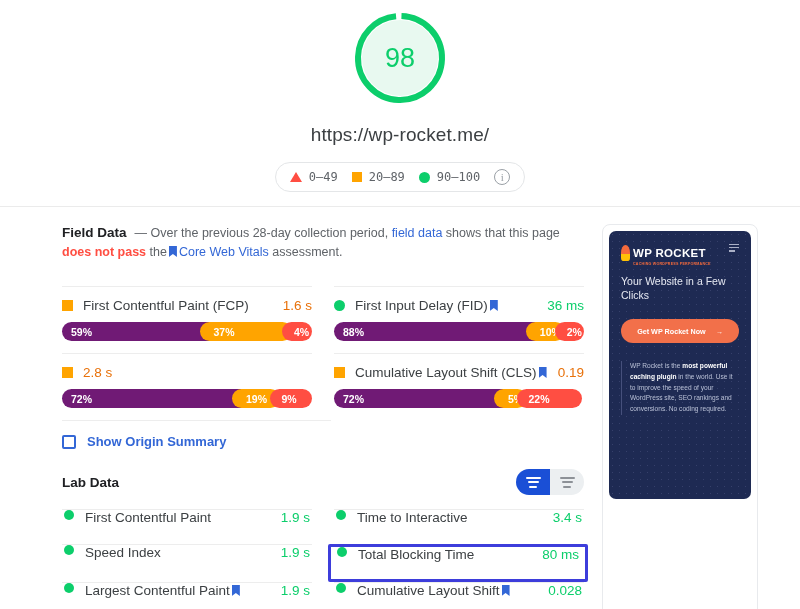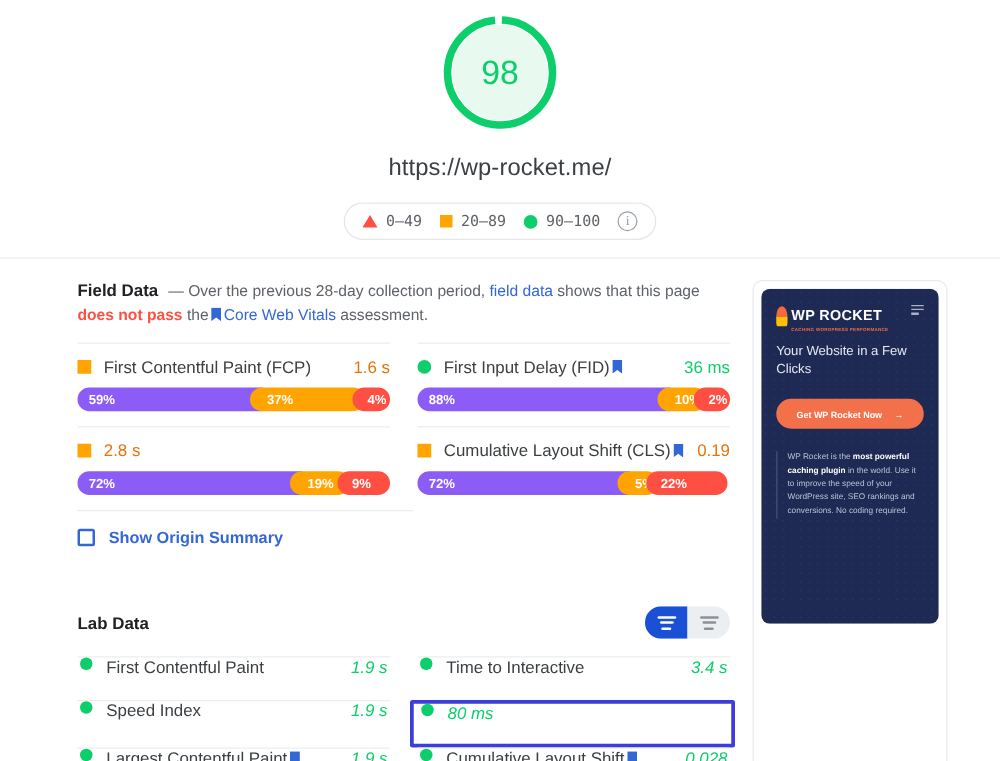--- a/index.html
+++ b/index.html
@@ -93,21 +93,21 @@
     padding: 16px 24px 0 24px;
   }
   .content-col { width: 560px; padding-left: 38px; }
   .ad-col { flex: 1; display: flex; justify-content: center; padding-top: 1px; }
 
   
   .fd-head {
     font-size: 12.5px;
     line-height: 19px;
     color: #5f6368;
-    margin-bottom: 12px;
+    margin-bottom: 24px;
   }
   .fd-head .title {
     font-weight: bold;
     font-size: 13.5px;
     color: #202124;
     margin-right: 8px;
   }
   .lnk { color: #3367d6; text-decoration: none; }
   .fail { color: #ff4e42; font-weight: bold; }
   .bm {
@@ -148,21 +148,21 @@
     color: #fff;
     font-weight: bold;
   }
   .seg {
     display: flex;
     align-items: center;
     padding-left: 9px;
     overflow: hidden;
     white-space: nowrap;
   }
-  .seg.g { background: #8b5cf6; border-radius: 10px 0 0 10px; }
+  .seg.g { background: #701a75; border-radius: 10px 0 0 10px; }
   .seg.o { background: #ffa400; border-radius: 10px; margin-left: -10px; padding-left: 14px; }
   .seg.r { background: #ff4e42; border-radius: 10px; margin-left: -10px; padding-left: 12px; }
 
   .origin-row {
     border-top: 1px solid #ededed;
     margin-top: 0;
     padding-top: 13px;
     display: flex;
     align-items: center;
     gap: 11px;
@@ -174,21 +174,21 @@
     border: 2px solid #3367d6;
     border-radius: 2px;
   }
   .origin-label { color: #3367d6; font-size: 13px; font-weight: bold; }
 
   
   .lab-head {
     display: flex;
     align-items: center;
     justify-content: space-between;
-    margin-top: 48px;
+    margin-top: 20px;
     margin-bottom: 14px;
   }
   .lab-title { font-size: 13.5px; font-weight: bold; color: #202124; }
 
   .toggle {
     display: flex;
     border-radius: 14px;
     overflow: hidden;
     height: 26px;
     width: 68px;
@@ -222,21 +222,21 @@
     height: 38px;
     padding: 0 6px;
     margin-left: -6px;
     margin-right: -4px;
   }
   .lab-dot {
     width: 10px; height: 10px; border-radius: 50%;
     background: #0cce6b; margin-right: 11px; flex: none;
   }
   .lab-name { flex: 1; }
-  .lab-val { color: #0cce6b; font-style: italic; }
+  .lab-val { color: #0cce6b; }
 
   
   .ad-card {
     width: 156px;
     background: #fff;
     border: 1px solid #e8eaed;
     border-radius: 8px;
     padding: 6px 6px 14px 6px;
   }
   .ad-inner {
@@ -440,20 +440,21 @@
       </div>
 
       <div class="lab-cell">
         <span class="lab-dot"></span>
         <span class="lab-name">Speed Index</span>
         <span class="lab-val">1.9 s</span>
       </div>
 
       <div class="lab-cell hl">
         <span class="lab-dot"></span>
+        <span class="lab-name">Total Blocking Time</span>
         <span class="lab-val">80 ms</span>
       </div>
 
       <div class="lab-cell">
         <span class="lab-dot"></span>
         <span class="lab-name"><span>Largest Contentful Paint</span><span class="bm"></span></span>
         <span class="lab-val">1.9 s</span>
       </div>
 
       <div class="lab-cell">

